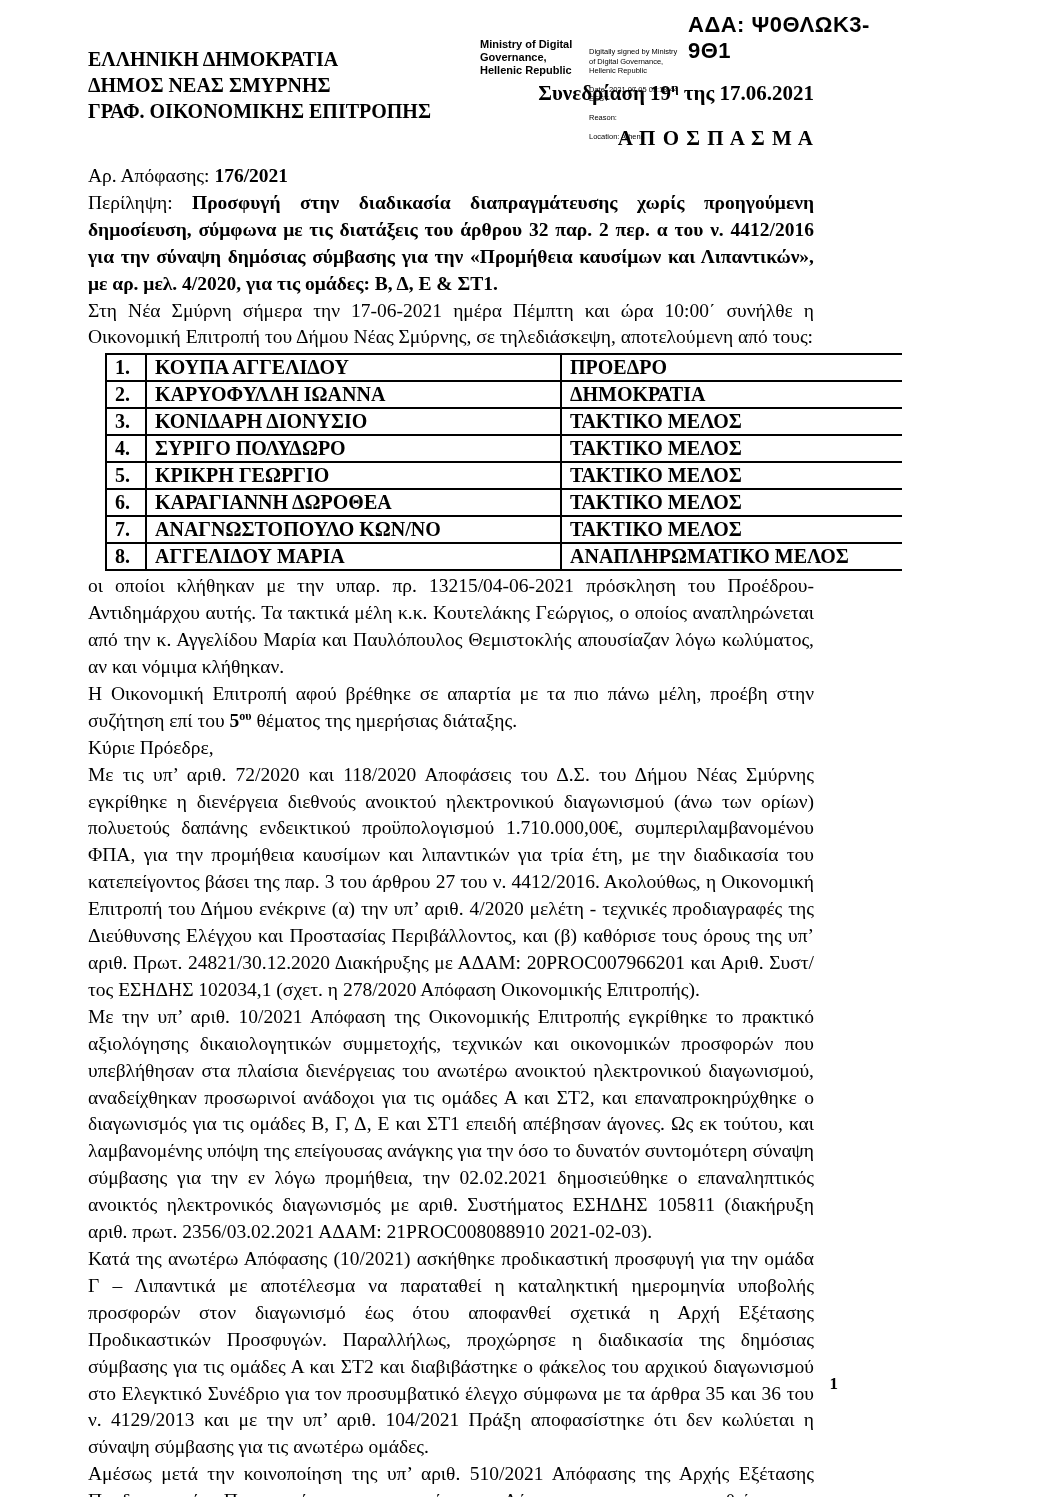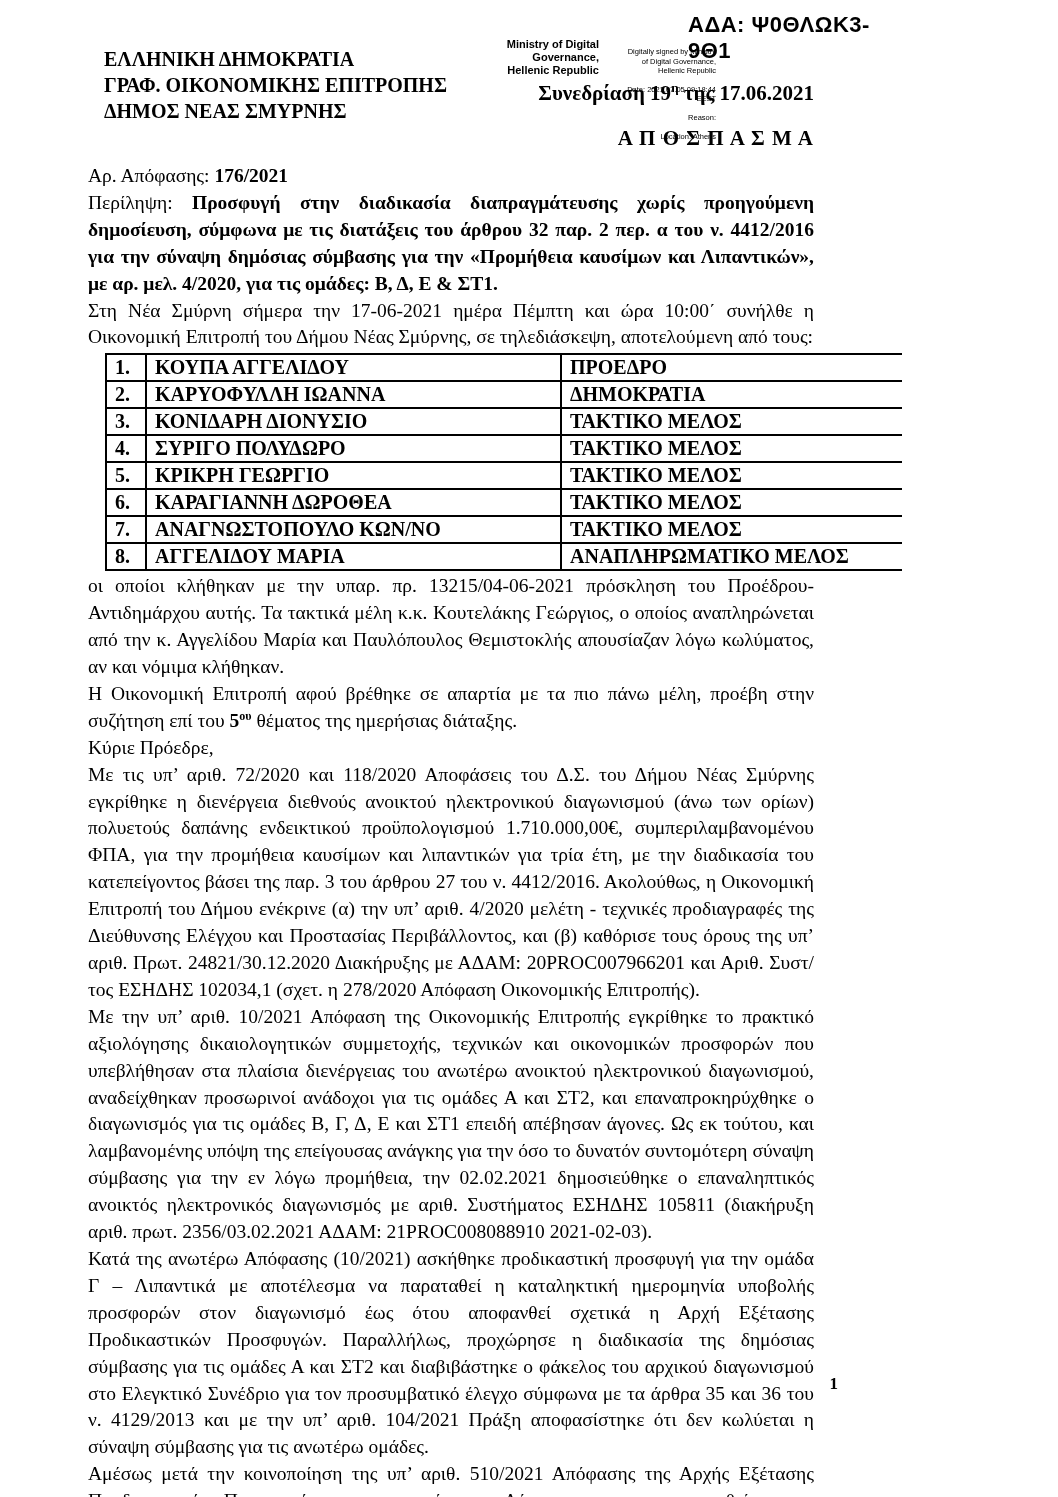--- a/index.html
+++ b/index.html
@@ -18,33 +18,32 @@
     top: 12px;
     left: 688px;
     font-family: "Liberation Sans", sans-serif;
     font-weight: 700;
     font-size: 22px;
     letter-spacing: 0.5px;
   }
   .hdr-left {
     position: absolute;
     top: 46px;
-    left: 104px;
+    left: 88px;
     font-weight: 700;
     font-size: 20px;
     line-height: 1.3;
   }
   .sig {
     position: absolute;
     top: 38px;
-    left: 497px;
+    left: 480px;
     display: flex;
     gap: 7px;
     font-family: "Liberation Sans", sans-serif;
-    text-align: right;
   }
   .sig-name {
     width: 102px;
     font-weight: 700;
     font-size: 11px;
     line-height: 1.18;
   }
   .sig-details {
     width: 110px;
     font-size: 7.5px;
@@ -105,22 +104,22 @@
 </style>
 </head>
 <body>
 
 <div class="page">
 
   <div class="ada">ΑΔΑ: Ψ0ΘΛΩΚ3-9Θ1</div>
 
   <div class="hdr-left">
     <div>ΕΛΛΗΝΙΚΗ ΔΗΜΟΚΡΑΤΙΑ</div>
+    <div>ΔΗΜΟΣ ΝΕΑΣ ΣΜΥΡΝΗΣ</div>
     <div>ΓΡΑΦ. ΟΙΚΟΝΟΜΙΚΗΣ ΕΠΙΤΡΟΠΗΣ</div>
-    <div>ΔΗΜΟΣ ΝΕΑΣ ΣΜΥΡΝΗΣ</div>
   </div>
 
   <div class="sig">
     <div class="sig-name">Ministry of Digital Governance, Hellenic Republic</div>
     <div class="sig-details">
       <div>Digitally signed by Ministry
 of Digital Governance,
 Hellenic Republic</div>
       <div>Date: 2021.07.05 09:18:44
 EEST</div>

